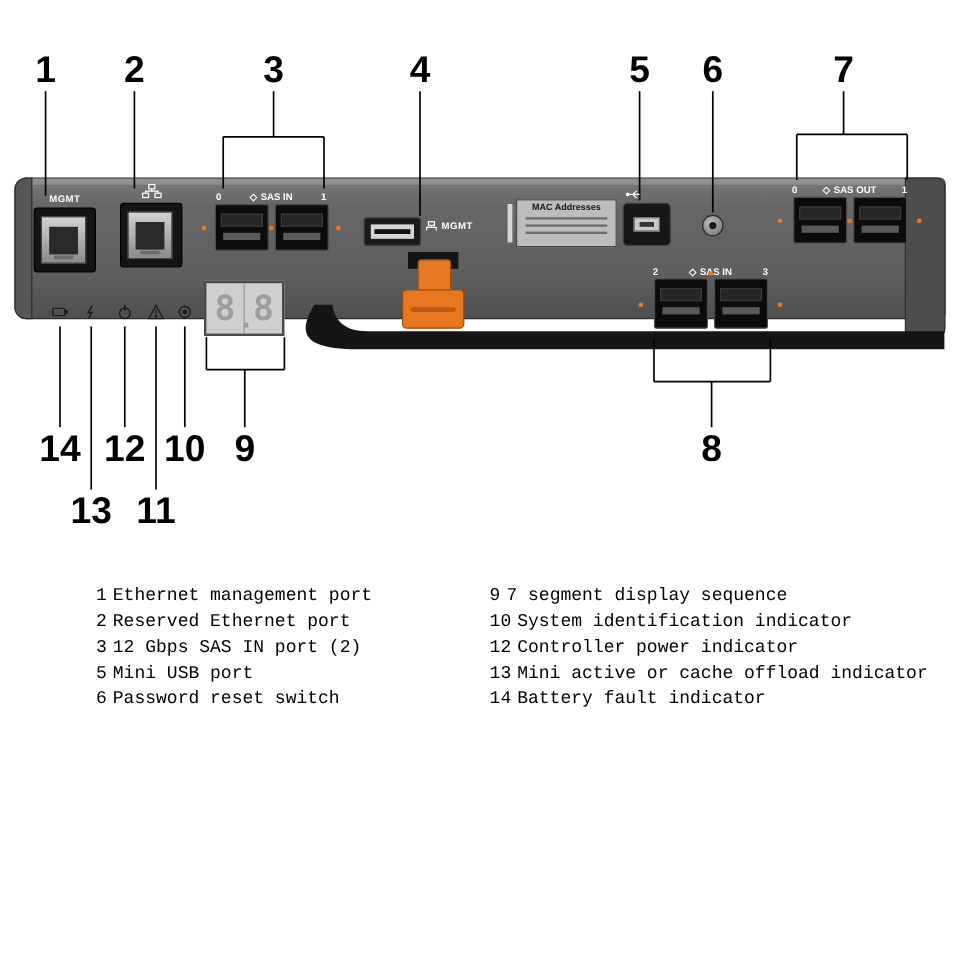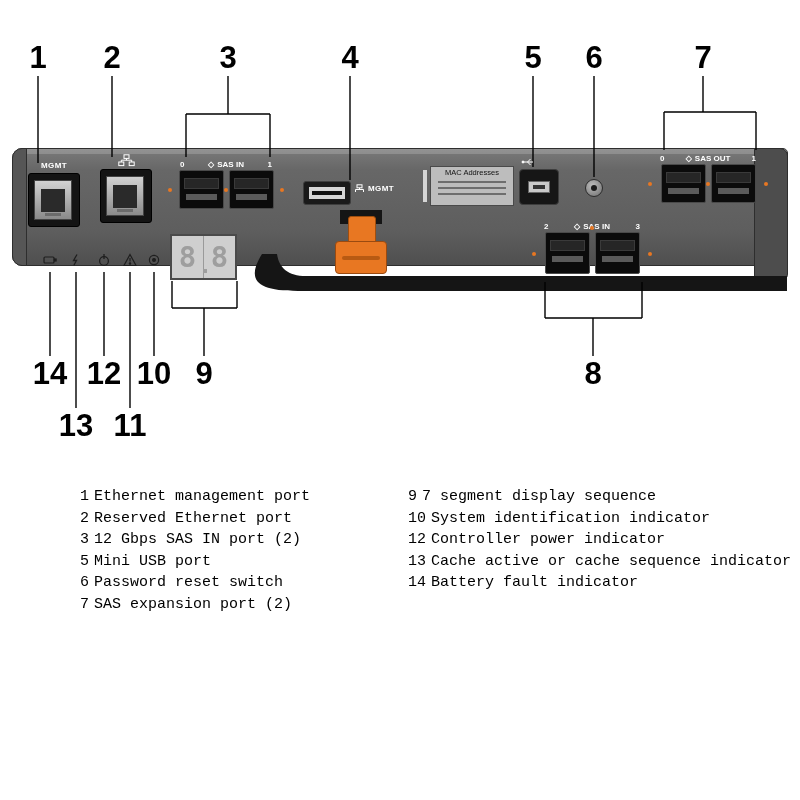--- a/index.html
+++ b/index.html
@@ -51,21 +51,21 @@
   .usb-inner{position:absolute;left:5px;top:5px;width:36px;height:12px;background:#d6d6d6;}
   .usb-tongue{position:absolute;left:3px;top:4px;width:30px;height:4px;background:#111;}
   .latch-recess{position:absolute;left:340px;top:210px;width:42px;height:14px;background:#151515;z-index:3;}
   .latch-tab{position:absolute;left:348px;top:216px;width:26px;height:28px;background:#e87722;
              border:1px solid #a04e0e;border-radius:3px;z-index:4;}
   .latch-body{position:absolute;left:335px;top:241px;width:50px;height:31px;background:#e87722;
               border:1px solid #9a4a10;border-radius:4px;z-index:4;}
   .latch-groove{position:absolute;left:6px;top:14px;right:6px;height:4px;background:#b85a12;border-radius:2px;}
   .mac{position:absolute;left:430px;top:166px;width:84px;height:40px;background:#bdbdbd;
        border:1px solid #4a4a4a;z-index:3;box-sizing:border-box;}
-  .mac-title{font-size:7.5px;font-weight:normal;color:#111;text-align:center;padding-top:2px;line-height:1;}
+  .mac-title{font-size:7.5px;font-weight:bold;color:#111;text-align:center;padding-top:2px;line-height:1;}
   .mac-line{height:2px;background:#6e6e6e;margin:4px 7px 0;}
   .mac-strip{position:absolute;left:423px;top:170px;width:4px;height:32px;background:#d6d6d6;z-index:3;}
   .miniusb{position:absolute;left:519px;top:169px;width:40px;height:36px;background:#161616;
            border:1px solid #3e3e3e;border-radius:4px;z-index:3;box-sizing:border-box;}
   .miniusb-inner{position:absolute;left:8px;top:11px;width:22px;height:12px;background:#c9c9c9;
                  border:1px solid #666;box-sizing:border-box;}
   .miniusb-hole{position:absolute;left:4px;top:3px;width:12px;height:4px;background:#333;}
   .reset{position:absolute;left:585px;top:179px;width:18px;height:18px;border-radius:50%;z-index:3;
          background:radial-gradient(circle at 40% 35%,#bdbdbd,#6e6e6e);border:1px solid #2c2c2c;box-sizing:border-box;}
   .reset-dot{position:absolute;left:5px;top:5px;width:6px;height:6px;border-radius:50%;background:#1c1c1c;}
@@ -302,23 +302,22 @@
       <circle cx="7" cy="7" r="1.4" fill="#1e1e1e"></circle>
     </g>
   </svg>
 
   <div class="legend-col" style="left:80px">
     <div class="legend-row"><span class="lnum">1</span><span>Ethernet management port</span></div>
     <div class="legend-row"><span class="lnum">2</span><span>Reserved Ethernet port</span></div>
     <div class="legend-row"><span class="lnum">3</span><span>12 Gbps SAS IN port (2)</span></div>
     <div class="legend-row"><span class="lnum">5</span><span>Mini USB port</span></div>
     <div class="legend-row"><span class="lnum">6</span><span>Password reset switch</span></div>
-    <div class="legend-row"><span class="lnum">7</span><span>SAS expansion port (2)</span></div>
   </div>
   <div class="legend-col" style="left:408px">
     <div class="legend-row"><span class="lnum">9</span><span>7 segment display sequence</span></div>
     <div class="legend-row"><span class="lnum">10</span><span>System identification indicator</span></div>
     <div class="legend-row"><span class="lnum">12</span><span>Controller power indicator</span></div>
-    <div class="legend-row"><span class="lnum">13</span><span>Cache active or cache sequence indicator</span></div>
+    <div class="legend-row"><span class="lnum">13</span><span>Mini active or cache offload indicator</span></div>
     <div class="legend-row"><span class="lnum">14</span><span>Battery fault indicator</span></div>
   </div>
 
 </div>
 
 </body></html>

